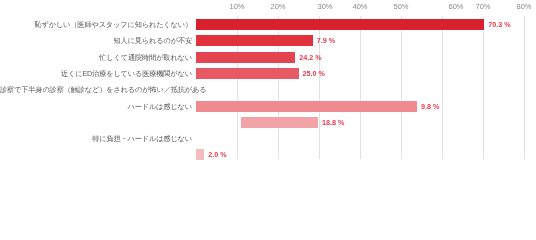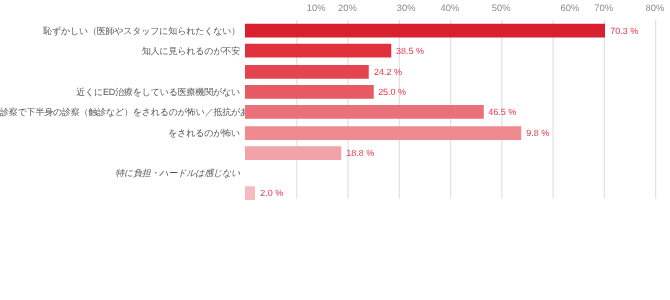--- a/index.html
+++ b/index.html
@@ -47,21 +47,21 @@
   .bar{
     position:absolute;
     left:0;
     top:2.2px;
     height:11px;
   }
   .val-label{
     position:absolute;
     top:0;
     font-size:7.2px;
-    font-weight:normal;
+    font-weight:bold;
     color:#e8384f;
     line-height:16.3px;
     white-space:nowrap;
     padding-left:4px;
     text-align:right;
   }
   .labels-col{
     position:absolute;
     left:0;top:16px;
     width:194px;height:143px;
@@ -79,73 +79,70 @@
   }
 </style>
 </head>
 <body style="background: rgb(255, 255, 255);">
 
 <div id="chart">
 
   <div class="labels-col">
       <div class="lbl-row" style="top: 17.3px; color: rgb(85, 85, 85);">知人に見られるのが不安</div>
       <div class="lbl-row" style="top: 1px; color: rgb(85, 85, 85);">恥ずかしい（医師やスタッフに知られたくない）</div>
+      <div class="lbl-row" style="top: 33.6px; color: rgb(85, 85, 85);">忙しくて通院時間が取れない</div>
       <div class="lbl-row" style="top: 49.9px; color: rgb(85, 85, 85);">近くにED治療をしている医療機関がない</div>
       <div class="lbl-row" style="top: 66.2px; color: rgb(85, 85, 85);">診察で下半身の診察（触診など）をされるのが怖い／抵抗がある</div>
-      <div class="lbl-row" style="top: 82.5px; color: rgb(85, 85, 85);">をされるのが怖い</div>
-      <div class="lbl-row" style="top: 115.1px; color: rgb(85, 85, 85); font-style: italic;">特に負担・ハードルは感じない</div>
+      <div class="lbl-row" style="top: 82.5px; color: rgb(85, 85, 85);">ハードルは感じない</div>
+      <div class="lbl-row" style="top: 115.1px; color: rgb(85, 85, 85);">特に負担・ハードルは感じない</div>
     </div>
 
   <div class="plot">
     <div>
         <div class="gridline" style="left: 41px; background: rgb(226, 226, 226);"></div>
         <div class="gridline" style="left: 82px; background: rgb(226, 226, 226);"></div>
         <div class="gridline" style="left: 123px; background: rgb(226, 226, 226);"></div>
         <div class="gridline" style="left: 164px; background: rgb(226, 226, 226);"></div>
         <div class="gridline" style="left: 205px; background: rgb(226, 226, 226);"></div>
         <div class="gridline" style="left: 246px; background: rgb(226, 226, 226);"></div>
         <div class="gridline" style="left: 287px; background: rgb(226, 226, 226);"></div>
         <div class="gridline" style="left: 328px; background: rgb(226, 226, 226);"></div>
       </div>
     <div>
-        <div class="axis-label" style="left: 57px; top: -14px; color: rgb(138, 138, 138);">10%</div>
+        <div class="axis-label" style="left: 41px; top: -14px; color: rgb(138, 138, 138);">10%</div>
         <div class="axis-label" style="left: 82px; top: -14px; color: rgb(138, 138, 138);">20%</div>
         <div class="axis-label" style="left: 123px; top: -14px; color: rgb(138, 138, 138); padding-left: 12px;">30%</div>
         <div class="axis-label" style="left: 164px; top: -14px; color: rgb(138, 138, 138);">40%</div>
         <div class="axis-label" style="left: 205px; top: -14px; color: rgb(138, 138, 138);">50%</div>
         <div class="axis-label" style="left: 260px; top: -14px; color: rgb(138, 138, 138);">60%</div>
         <div class="axis-label" style="left: 287px; top: -14px; color: rgb(138, 138, 138);">70%</div>
         <div class="axis-label" style="left: 328px; top: -14px; color: rgb(138, 138, 138);">80%</div>
       </div>
     <div class="rows">
         <div class="row" style="top: 1px;">
           <div class="bar" style="width: 288.23px; background: rgb(217, 32, 46);"></div>
           <div class="val-label" style="left: 288.23px; color: rgb(232, 56, 79);">70.3 %</div>
         </div>
         <div class="row" style="top: 17.3px;">
           <div class="bar" style="width: 116.85px; background: rgb(224, 49, 60);"></div>
-          <div class="val-label" style="left: 116.85px; color: rgb(232, 56, 79);">38.5 %</div>
+          <div class="val-label" style="left: 116.85px; color: rgb(232, 56, 79);">7.9 %</div>
         </div>
         <div class="row" style="top: 33.6px;">
           <div class="bar" style="width: 99.22px; background: rgb(227, 68, 80);"></div>
           <div class="val-label" style="left: 99.22px; color: rgb(232, 56, 79);">24.2 %</div>
         </div>
         <div class="row" style="top: 49.9px; padding-left: 32px;">
           <div class="bar" style="width: 102.5px; background: rgb(231, 90, 100);"></div>
           <div class="val-label" style="left: 102.5px; color: rgb(232, 56, 79);">25.0 %</div>
         </div>
-        <div class="row" style="top: 66.2px;">
-          <div class="bar" style="width: 190.65px; background: rgb(234, 112, 121);"></div>
-          <div class="val-label" style="left: 190.65px; color: rgb(232, 56, 79);">46.5 %</div>
-        </div>
         <div class="row" style="top: 82.5px;">
           <div class="bar" style="width: 220.99px; background: rgb(238, 138, 144);"></div>
           <div class="val-label" style="left: 220.99px; color: rgb(232, 56, 79);">9.8 %</div>
         </div>
-        <div class="row" style="top: 98.8px;">
+        <div class="row" style="top: 98.8px; margin-left: 45px;">
           <div class="bar" style="width: 77.08px; background: rgb(242, 163, 168);"></div>
           <div class="val-label" style="left: 77.08px; color: rgb(232, 56, 79);">18.8 %</div>
         </div>
         <div class="row" style="top: 115.1px; margin-top: 16px;">
           <div class="bar" style="width: 8.2px; background: rgb(245, 188, 192);"></div>
           <div class="val-label" style="left: 8.2px; color: rgb(232, 56, 79);">2.0 %</div>
         </div>
       </div>
   </div>
 

